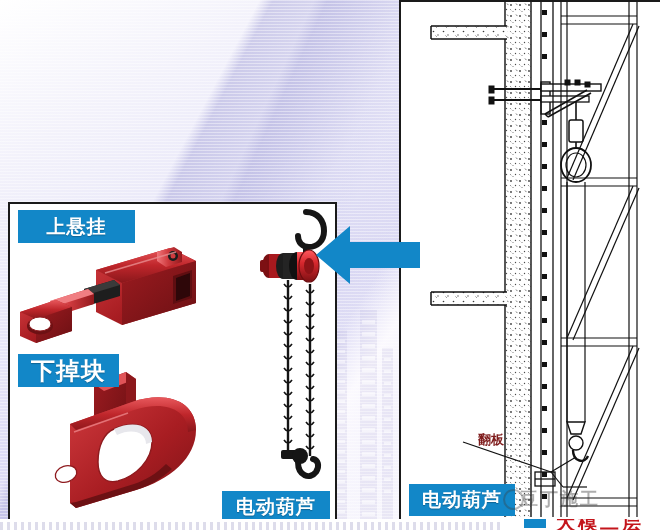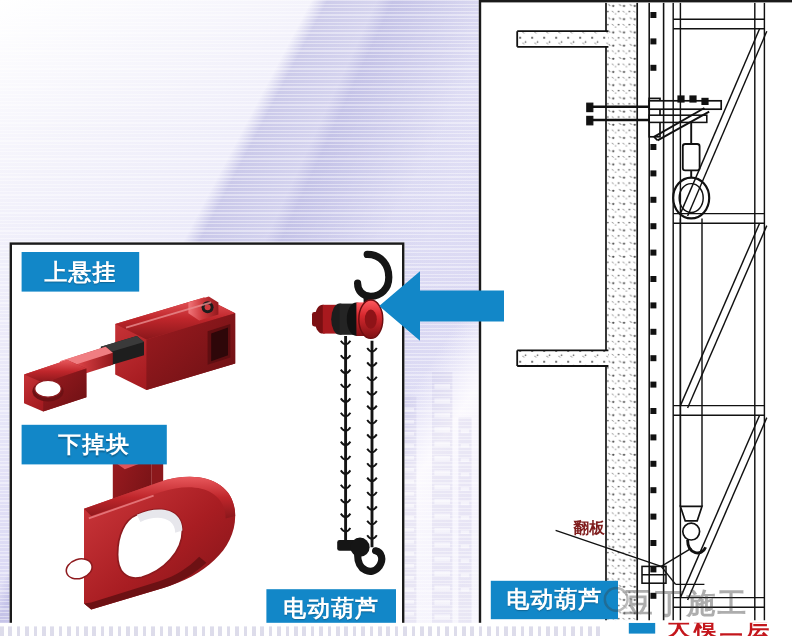--- a/index.html
+++ b/index.html
@@ -31,30 +31,30 @@
 
   
   .panel-right{position:absolute;left:399px;top:0px;width:261px;height:519px;
     background:#ffffff;border-left:2px solid #1a1a1a;border-right:2px solid #1a1a1a;
     border-top:2px solid #1a1a1a;border-bottom:2px solid #1a1a1a;overflow:hidden;}
 
   
   .chip{position:absolute;background:#1287c8;color:#ffffff;font-weight:bold;
     display:flex;align-items:center;justify-content:center;letter-spacing:1px;
     text-shadow:0 1px 1px rgba(0,0,0,.25);box-sizing:border-box;}
-  .chip-hang{left:18px;top:210px;width:98px;height:33px;font-size:19px;}
-  .chip-block{left:18px;top:354px;width:121px;height:33px;font-size:19px;}
+  .chip-hang{left:18px;top:210px;width:117px;height:33px;font-size:19px;}
+  .chip-block{left:18px;top:354px;width:101px;height:33px;font-size:24px;}
   .chip-hoist-l{left:222px;top:491px;width:108px;height:32px;font-size:19px;}
   .chip-hoist-r{left:409px;top:484px;width:106px;height:32px;font-size:19px;}
 
   
   .arrow{position:absolute;left:316px;top:224px;width:104px;height:62px;}
 
   
-  .watermark{position:absolute;left:520px;top:487px;font-size:24px;font-weight:bold;
+  .watermark{position:absolute;left:520px;top:487px;font-size:18px;font-weight:bold;
     color:rgba(60,60,60,.42);letter-spacing:2px;
     font-family:"DejaVu Sans","Liberation Sans",sans-serif;}
   .wm-circle{position:absolute;left:503px;top:489px;width:17px;height:17px;
     border:2px solid rgba(60,60,60,.35);border-radius:50%;}
 
   
   .bottom-strip{position:absolute;left:0;top:519px;width:660px;height:11px;
     background:#ffffff;overflow:hidden;}
   .bstrip-chip{position:absolute;left:524px;top:0px;width:22px;height:9px;background:#1287c8;}
   .bstrip-text{position:absolute;left:556px;top:-9px;font-size:19px;font-weight:bold;

